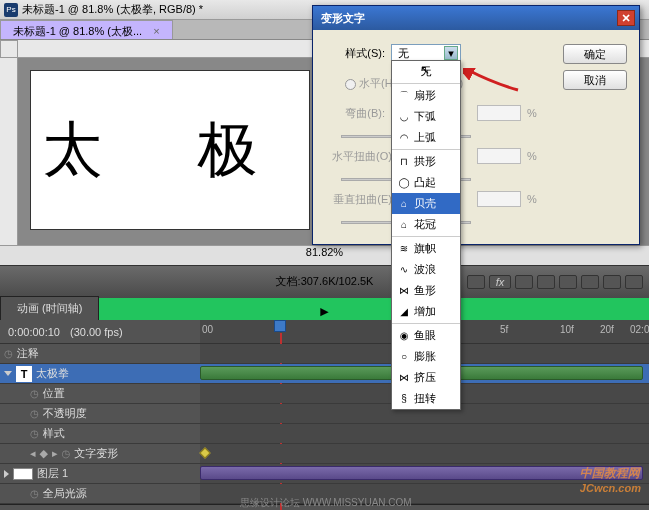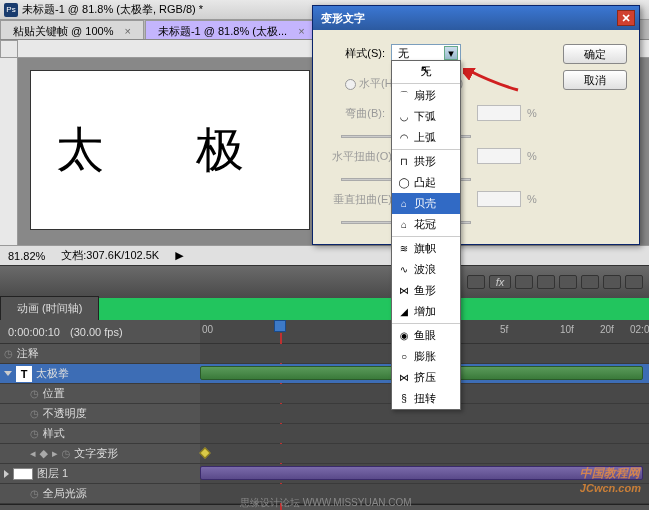--- a/index.html
+++ b/index.html
@@ -8,22 +8,22 @@
 .ps-icon{width:14px;height:14px;background:#1a3c6e;margin-right:4px;border-radius:2px;display:flex;align-items:center;justify-content:center;color:#fff;font-size:8px;}
 .tabs{height:20px;background:#b8b8b8;display:flex;border-bottom:1px solid #888;}
 .tab{padding:3px 12px;background:#d8d8d8;border:1px solid #999;border-bottom:none;margin-right:1px;cursor:pointer;}
 .tab.active{background:#c4b5fd;}
 .tab .x{margin-left:8px;color:#666;}
 .canvas-area{background:#888;height:205px;position:relative;display:flex;}
 .ruler-corner{width:18px;height:18px;background:#e8e8e8;border:1px solid #999;position:absolute;top:0;left:0;}
 .ruler-h{height:18px;background:#e8e8e8;border-bottom:1px solid #999;position:absolute;top:0;left:18px;right:0;}
 .ruler-v{width:18px;background:#e8e8e8;border-right:1px solid #999;position:absolute;top:18px;left:0;bottom:0;}
 .canvas{background:#fff;position:absolute;top:30px;left:30px;width:280px;height:160px;border:1px solid #333;display:flex;align-items:center;justify-content:center;}
-.canvas-text{font-family:KaiTi,STKaiti,serif;font-size:48px;letter-spacing:40px;font-weight:300;}
-.status-bar{height:20px;background:#e0e0e0;border-top:1px solid #999;display:flex;align-items:center;padding:0 8px;gap:16px;}
+.canvas-text{font-family:KaiTi,STKaiti,serif;font-size:60px;letter-spacing:40px;font-weight:300;}
+.status-bar{height:20px;background:#e0e0e0;border-top:1px solid #999;display:flex;align-items:center;padding:0 8px;gap:16px;flex-direction:column;}
 .options-bar{height:20px;background:linear-gradient(#6a6a6a,#4a4a4a);border-top:1px solid #333;display:flex;align-items:center;justify-content:flex-end;padding:16px 6px;gap:4px;}
 .opt-btn{width:18px;height:14px;background:#555;border:1px solid #333;border-radius:2px;}
 .anim-panel{background:#535353;}
 .anim-tabs{height:22px;background:#22c55e;display:flex;align-items:flex-end;}
 .anim-tab{padding:4px 16px;background:#535353;color:#ddd;border:1px solid #222;border-bottom:none;}
 .timeline{background:#535353;}
 .tl-header{height:24px;display:flex;border-bottom:1px solid #333;}
 .tl-left{width:200px;display:flex;align-items:center;padding:0 8px;color:#ddd;gap:10px;}
 .tl-right{flex:1;position:relative;background:#484848;display:flex;align-items:center;}
 .tl-mark{position:absolute;color:#bbb;font-size:10px;top:4px;}
@@ -75,24 +75,20 @@
 </style>
 </head>
 <body>
 
 <div class="win-header">
   <div class="ps-icon">Ps</div>
   <span>未标题-1 @ 81.8% (太极拳, RGB/8) *</span>
 </div>
 
 <div class="tabs">
-  <div class="tab">
-    <span>粘贴关键帧 @ 100%</span>
-    <span class="x">×</span>
-  </div>
   <div class="tab active">
     <span>未标题-1 @ 81.8% (太极...</span>
     <span class="x">×</span>
   </div>
 </div>
 
 <div class="canvas-area">
   <div class="ruler-corner"></div>
   <div class="ruler-h"></div>
   <div class="ruler-v"></div>

